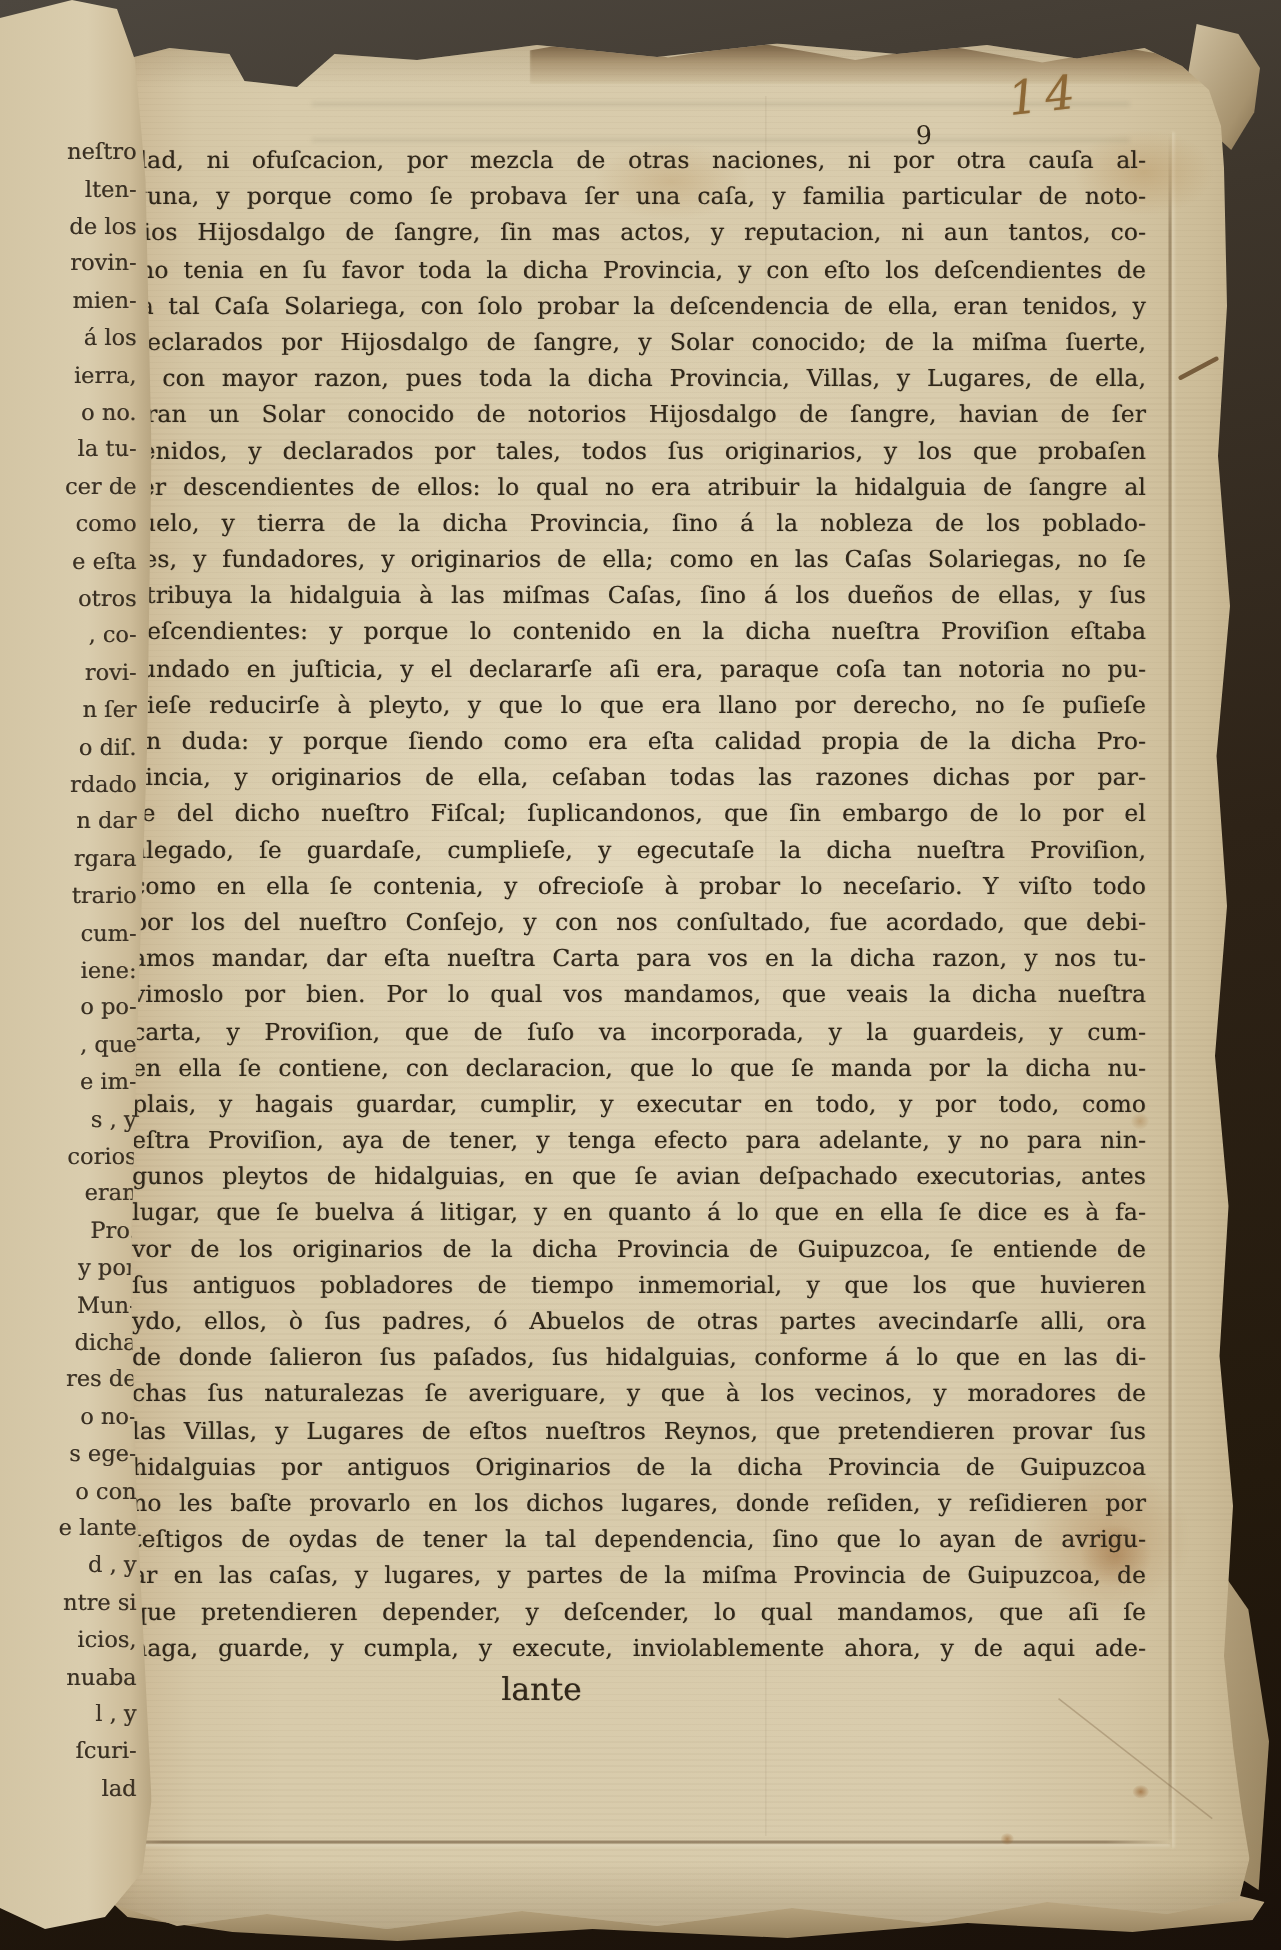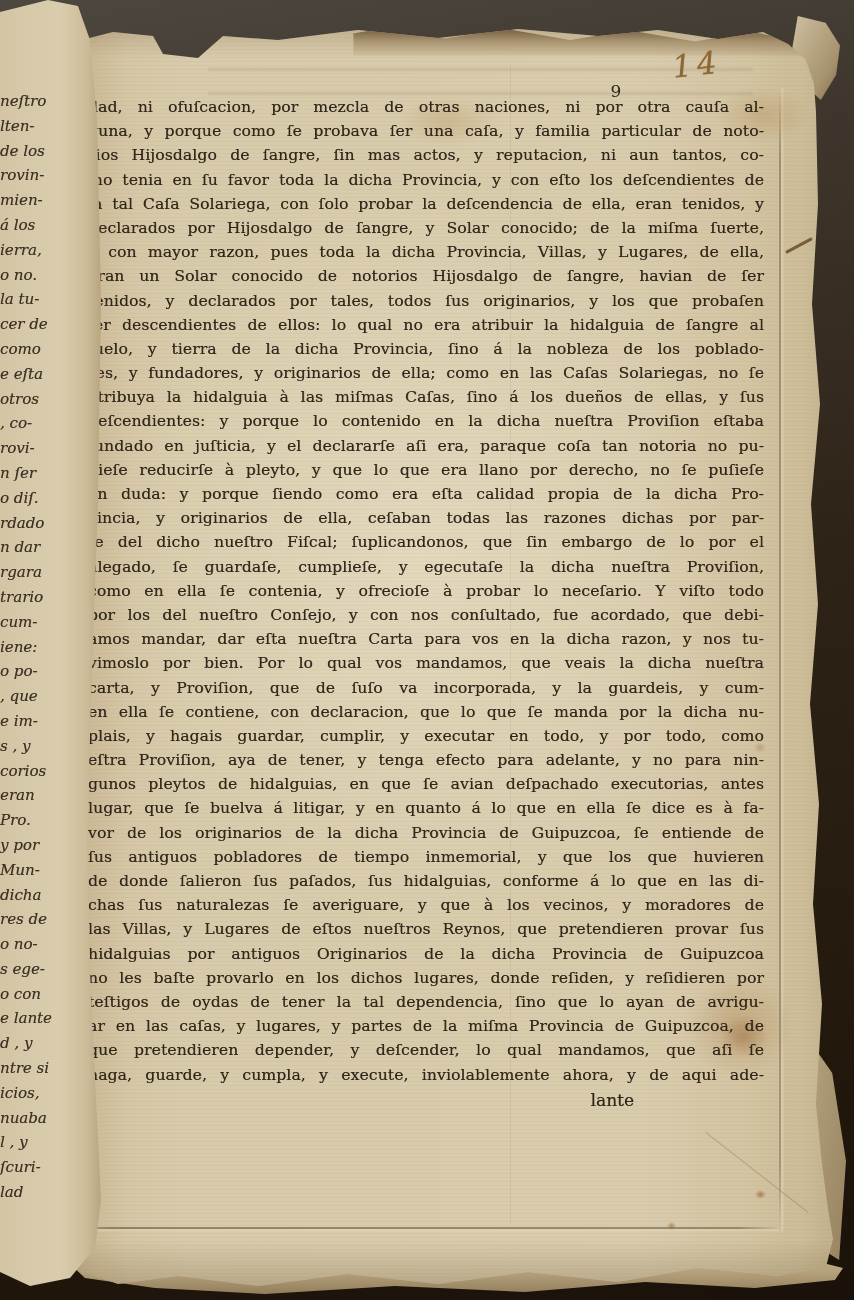--- a/index.html
+++ b/index.html
@@ -89,31 +89,31 @@
     position:absolute;left:538px;top:57px;width:40px;text-align:center;
     font-size:17px;color:var(--ink,#30271a);
   }
   .textblock{position:absolute;left:30px;top:74px;width:676px;color:var(--ink,#30271a);}
   .line{
     height:24.2px;white-space:nowrap;font-size:15.6px;letter-spacing:.1px;
     text-align:justify;text-align-last:justify;text-justify:inter-word;
     text-shadow:.3px .3px .5px rgba(47,38,25,.55);
   }
   .catchword{
-    height:24px;font-size:17px;text-align:right;padding-right:130px;
+    height:24px;font-size:21px;text-align:center;padding-right:130px;
     color:var(--ink,#30271a);text-shadow:.3px .3px .5px rgba(47,38,25,.55);
   }
   
   .prev-page{
     position:absolute;left:0;top:0;width:106px;height:1286px;z-index:3;
     background:linear-gradient(90deg,#d3c5a4 0%,#dacdae 55%,#cdbc99 82%,#b09d79 100%);
     clip-path:polygon(0 12px,48px 0,78px 6px,90px 40px,97px 120px,101px 300px,98px 500px,91px 700px,87px 850px,91px 1000px,97px 1120px,101px 1200px,95px 1248px,70px 1278px,30px 1286px,0 1272px);
     filter:drop-shadow(7px 2px 7px rgba(20,14,8,.55));
   }
-  .fragments{padding:92px 15px 0 0;color:#3a3023;font-style:italic;}
+  .fragments{padding:92px 15px 0 0;text-align:right;color:#3a3023;}
   .fragment{height:24.8px;font-size:15px;white-space:nowrap;text-shadow:.3px .3px .4px rgba(58,48,35,.5);}
 </style>
 </head>
 <body>
 
 <div class="photo">
 
   <div class="under-pages"></div>
   <div class="under-wedge"></div>
   <div class="corner-flap"></div>
@@ -165,20 +165,21 @@
           <div class="line">amos mandar, dar eſta nueſtra Carta para vos en la dicha razon, y nos tu-</div>
           <div class="line">vimoslo por bien. Por lo qual vos mandamos, que veais la dicha nueſtra</div>
           <div class="line">carta, y Proviſion, que de ſuſo va incorporada, y la guardeis, y cum-</div>
           <div class="line">en ella ſe contiene, con declaracion, que lo que ſe manda por la dicha nu-</div>
           <div class="line">plais, y hagais guardar, cumplir, y executar en todo, y por todo, como</div>
           <div class="line">eſtra Proviſion, aya de tener, y tenga efecto para adelante, y no para nin-</div>
           <div class="line">gunos pleytos de hidalguias, en que ſe avian deſpachado executorias, antes</div>
           <div class="line">lugar, que ſe buelva á litigar, y en quanto á lo que en ella ſe dice es à fa-</div>
           <div class="line">vor de los originarios de la dicha Provincia de Guipuzcoa, ſe entiende de</div>
           <div class="line">ſus antiguos pobladores de tiempo inmemorial, y que los que huvieren</div>
+          <div class="line">ydo, ellos, ò ſus padres, ó Abuelos de otras partes avecindarſe alli, ora</div>
           <div class="line">de donde ſalieron ſus paſados, ſus hidalguias, conforme á lo que en las di-</div>
           <div class="line">chas ſus naturalezas ſe averiguare, y que à los vecinos, y moradores de</div>
           <div class="line">las Villas, y Lugares de eſtos nueſtros Reynos, que pretendieren provar ſus</div>
           <div class="line">hidalguias por antiguos Originarios de la dicha Provincia de Guipuzcoa</div>
           <div class="line">no les baſte provarlo en los dichos lugares, donde reſiden, y reſidieren por</div>
           <div class="line">teſtigos de oydas de tener la tal dependencia, ſino que lo ayan de avrigu-</div>
           <div class="line">ar en las caſas, y lugares, y partes de la miſma Provincia de Guipuzcoa, de</div>
           <div class="line">que pretendieren depender, y deſcender, lo qual mandamos, que aſi ſe</div>
           <div class="line">haga, guarde, y cumpla, y execute, inviolablemente ahora, y de aqui ade-</div>
         </div>

